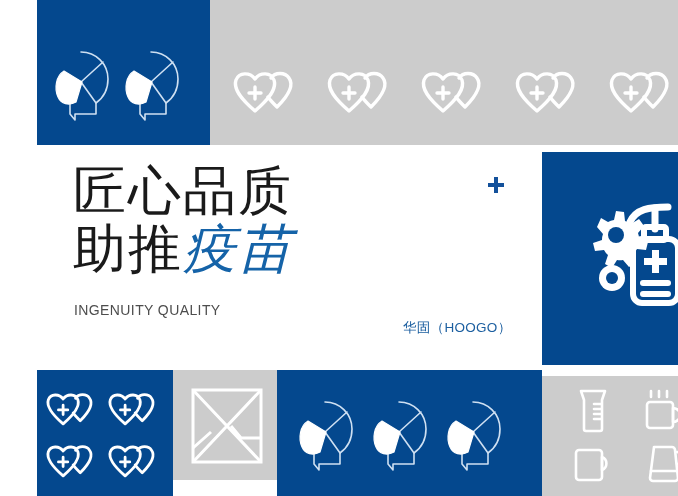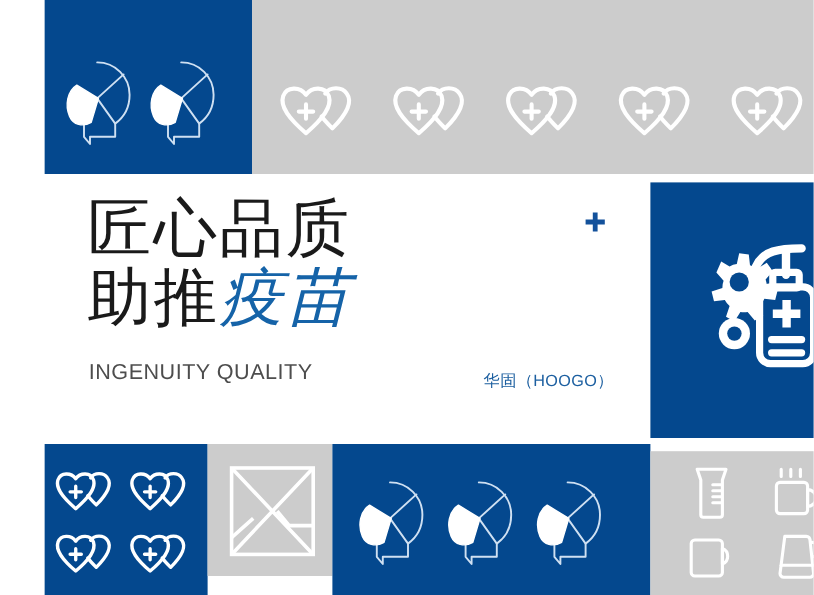--- a/index.html
+++ b/index.html
@@ -59,32 +59,32 @@
     color: #1a1a1a;
     font-weight: 400;
     white-space: nowrap;
   }
   .headline .accent { color: #1563a8; font-style: italic; }
 
   #subtitle {
     position: absolute;
     left: 37px;
     top: 302px;
-    font-size: 18px;
+    font-size: 14px;
     line-height: 17px;
     letter-spacing: 0.4px;
     color: #4d4d4d;
     font-weight: 400;
   }
   #subtitle div { white-space: nowrap; }
 
   #brand-line {
     position: absolute;
     left: 366px;
-    top: 309px;
+    top: 319px;
     font-size: 13.5px;
     color: #1c5fa0;
     letter-spacing: 0.3px;
     white-space: nowrap;
   }
 
   #plus-mark {
     position: absolute;
     left: 450px;
     top: 176px;

